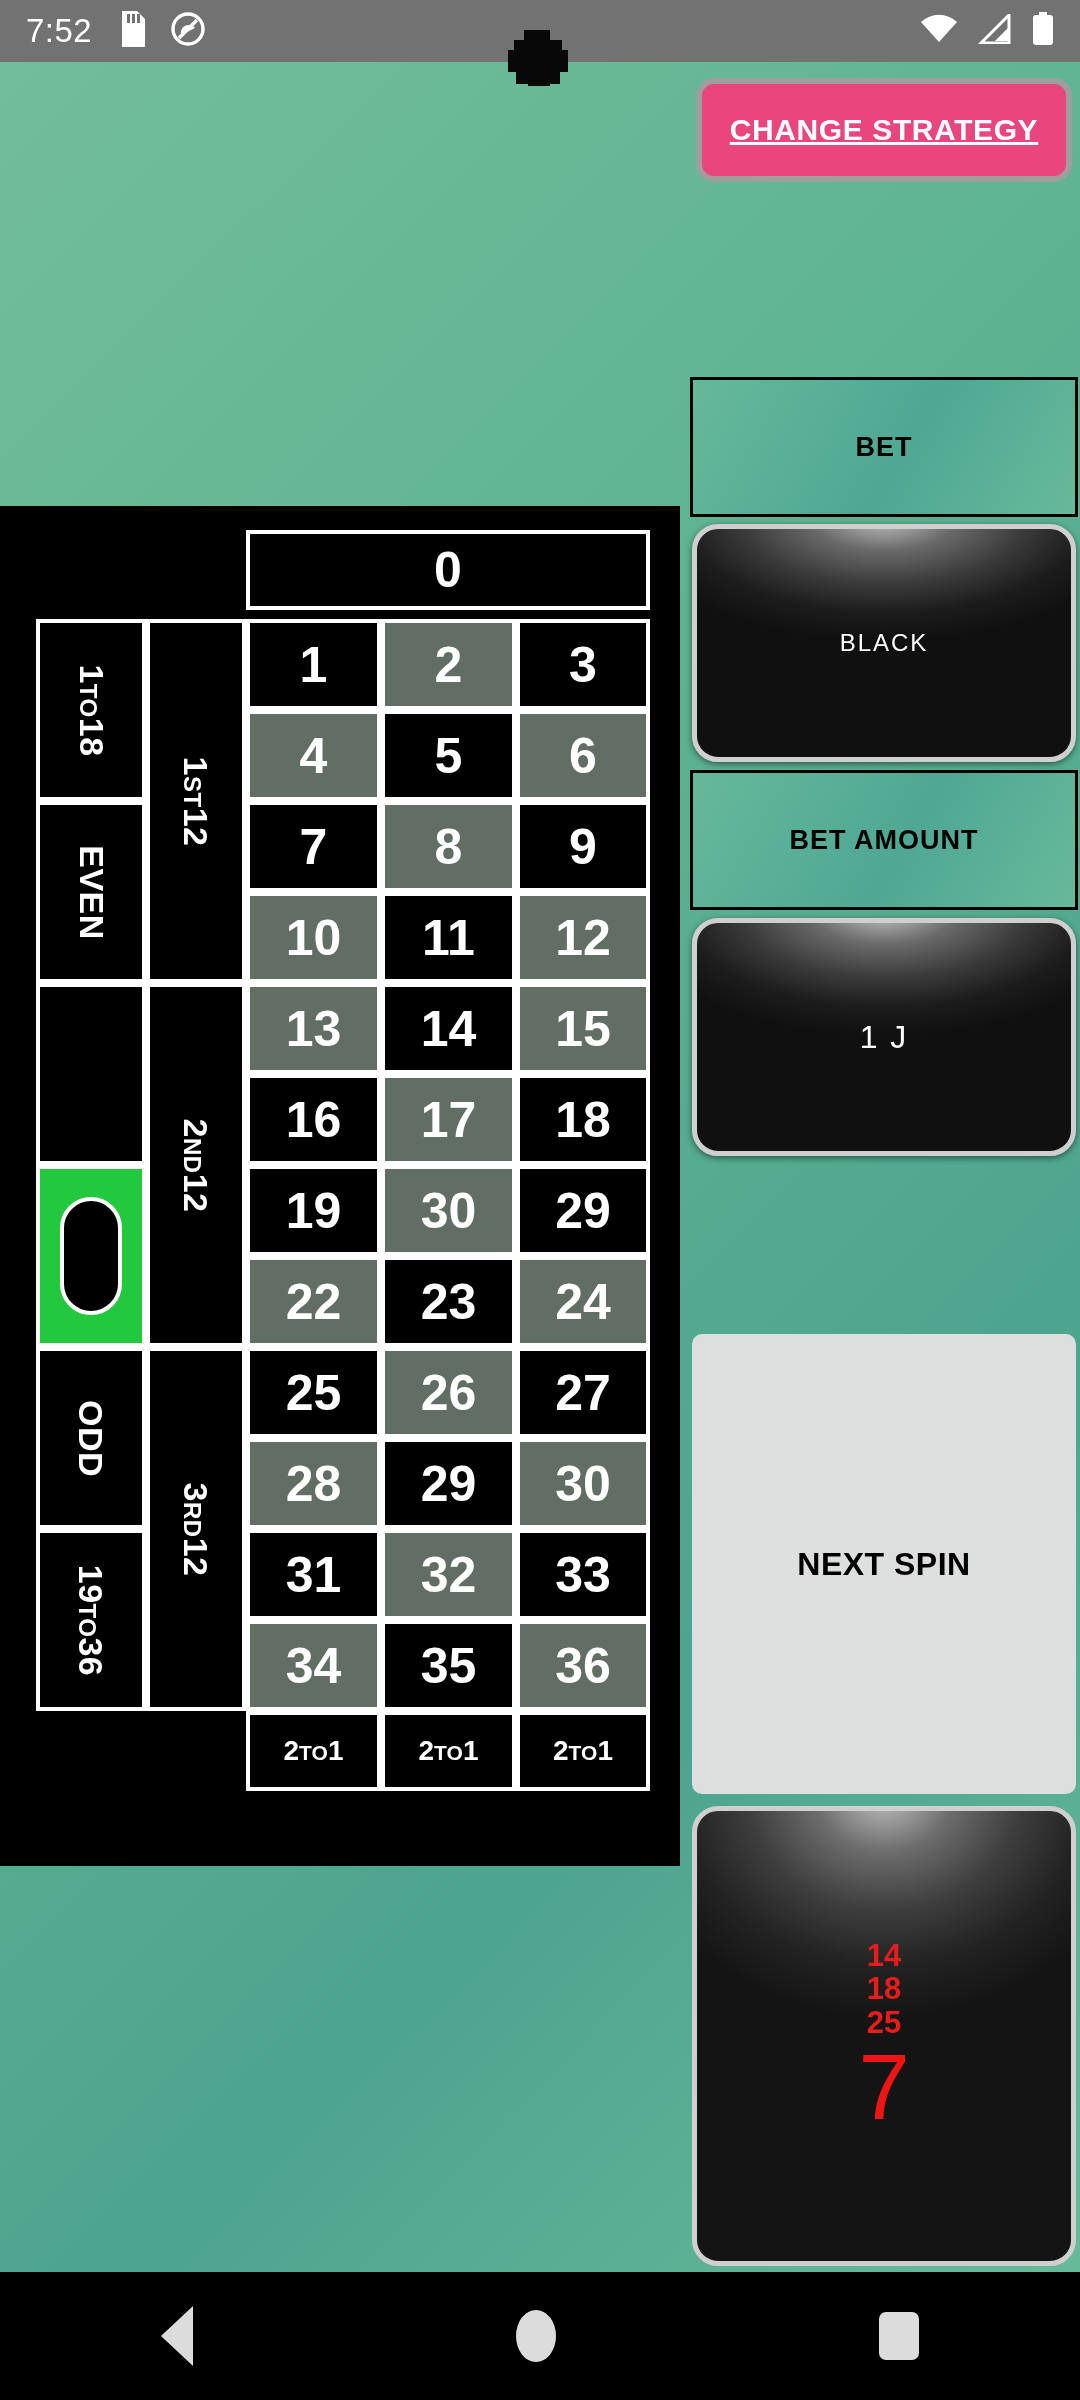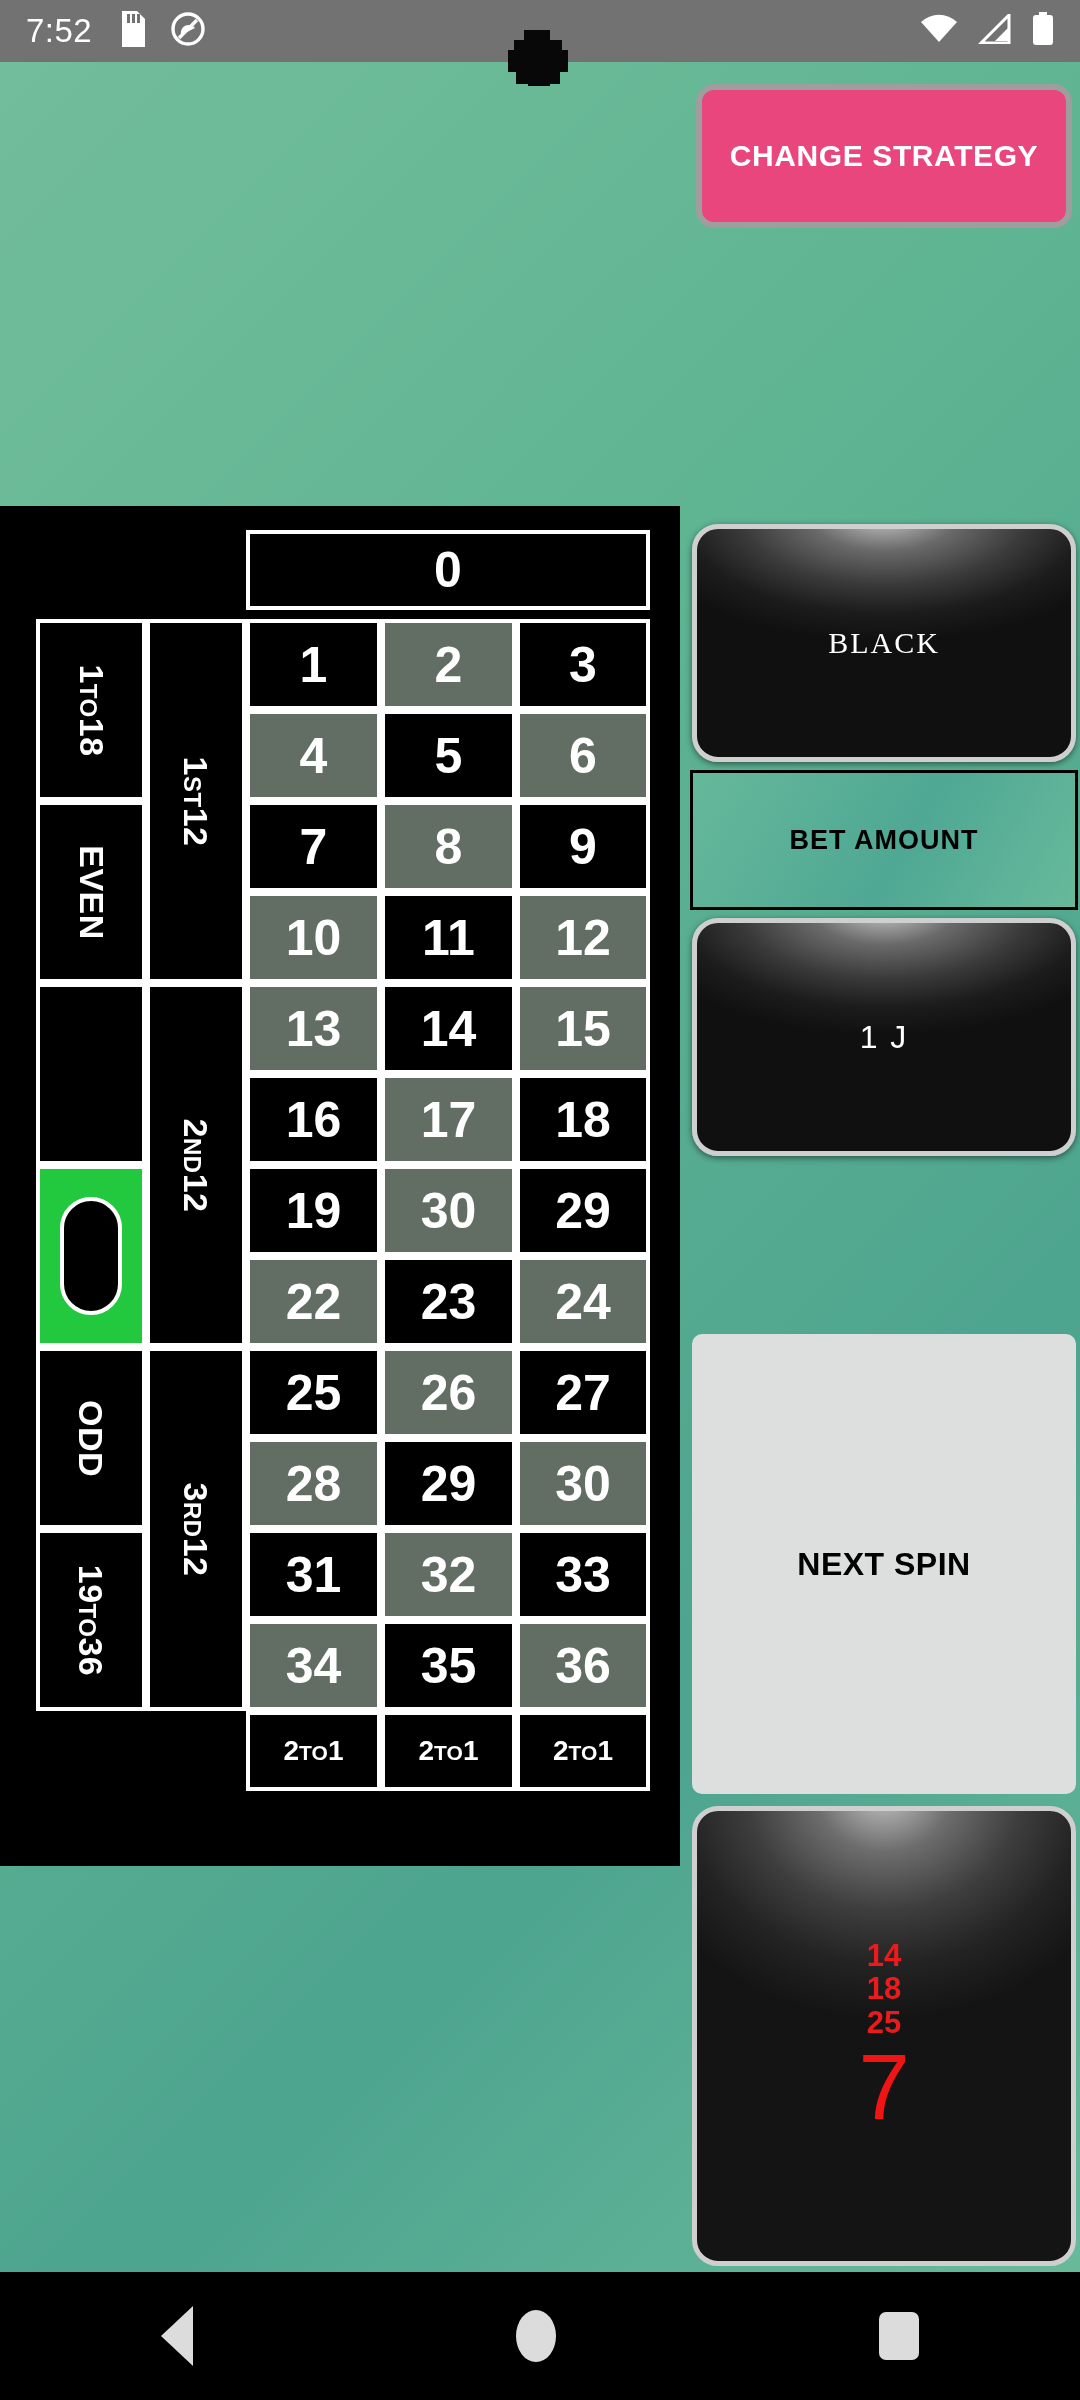--- a/index.html
+++ b/index.html
@@ -83,21 +83,21 @@
     display:flex; align-items:center; justify-content:center;
   }
   .blackbtn {
     position:absolute; left:4px; width:384px;
     background:
       radial-gradient(ellipse 70% 55% at 50% -6%, #c9c9c9 0%, #6a6a6a 28%, #3a3a3a 55%, #1c1c1c 78%, #101010 100%);
     border:5px solid #cfcfcf; border-radius:26px;
     color:#fff; display:flex; align-items:center; justify-content:center;
     box-shadow:0 2px 6px rgba(0,0,0,.5);
   }
-  .blackbtn .lab { font-size:30px; letter-spacing:2px; font-weight:400;font-family:Liberation Serif, serif; }
+  .blackbtn .lab { font-size:24px; letter-spacing:2px; font-weight:400; }
   .blackbtn .amt { font-size:32px; letter-spacing:2px; font-weight:400; }
   .nextspin {
     position:absolute; left:4px; width:384px;
     background:#dcdfdd; border-radius:10px;
     color:#000; font-weight:700; font-size:32px; letter-spacing:.5px;
     display:flex; align-items:center; justify-content:center;
   }
   .history {
     position:absolute; left:4px; width:384px;
     background:
@@ -335,25 +335,28 @@
       </div>
       <div class="cell" style="left:516px; top:1205px; width:134px; height:80px;">
         <span class="col21"><span>2</span><span class="sc">TO</span><span>1</span></span>
       </div>
 
     </div>
   </div>
 
   <div class="right">
 
-    <div class="pinkbtn" style="top:22px; height:144px;">
+    <div class="pinkbtn" style="top:16px; height:104px;text-decoration:underline;">
       <span>CHANGE STRATEGY</span>
     </div>
 
 
+    <div class="greenlabel" style="top:315px; height:140px;">
+      <span>BET</span>
+    </div>
 
     <div class="blackbtn" style="top:462px; height:238px;">
       <span class="lab">BLACK</span>
     </div>
 
     <div class="greenlabel" style="top:708px; height:140px;">
       <span>BET AMOUNT</span>
     </div>
 
     <div class="blackbtn" style="top:856px; height:238px;">

